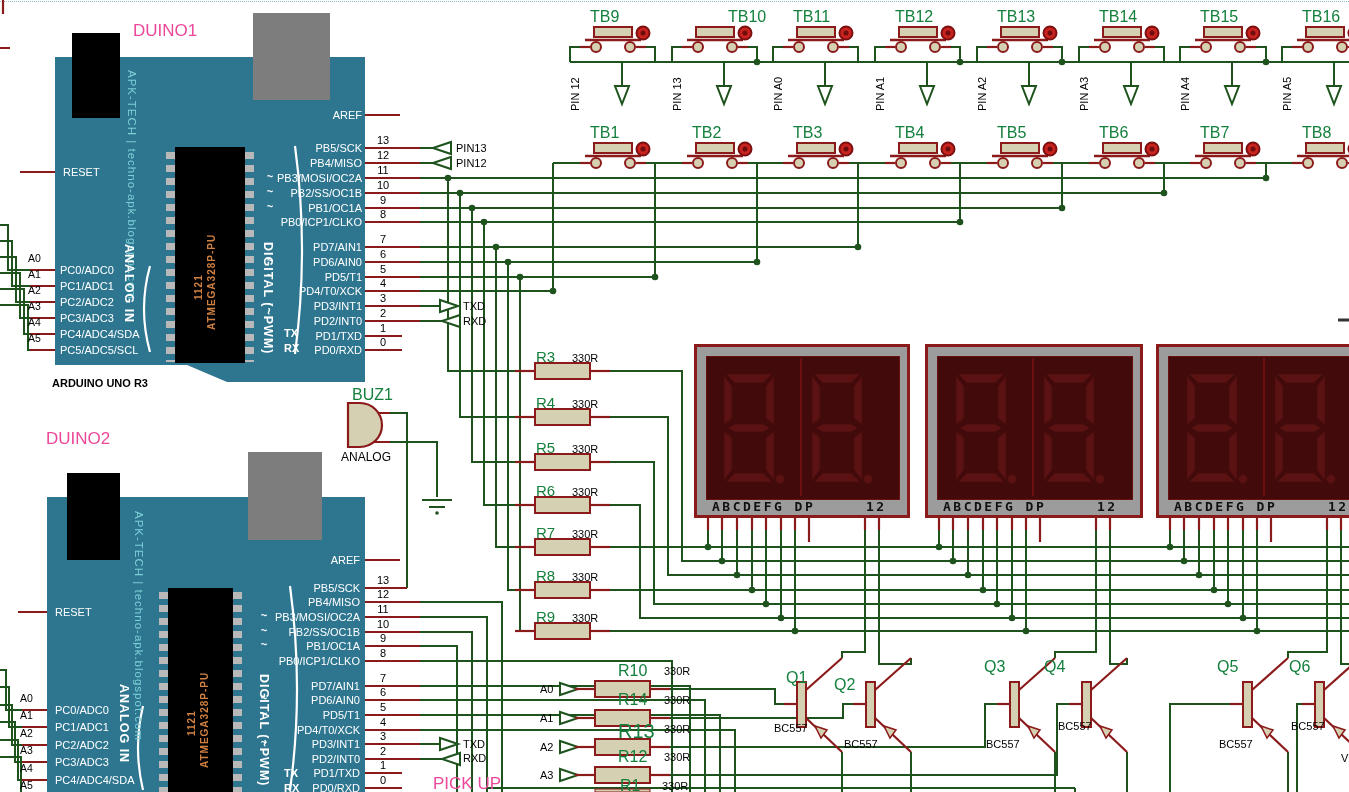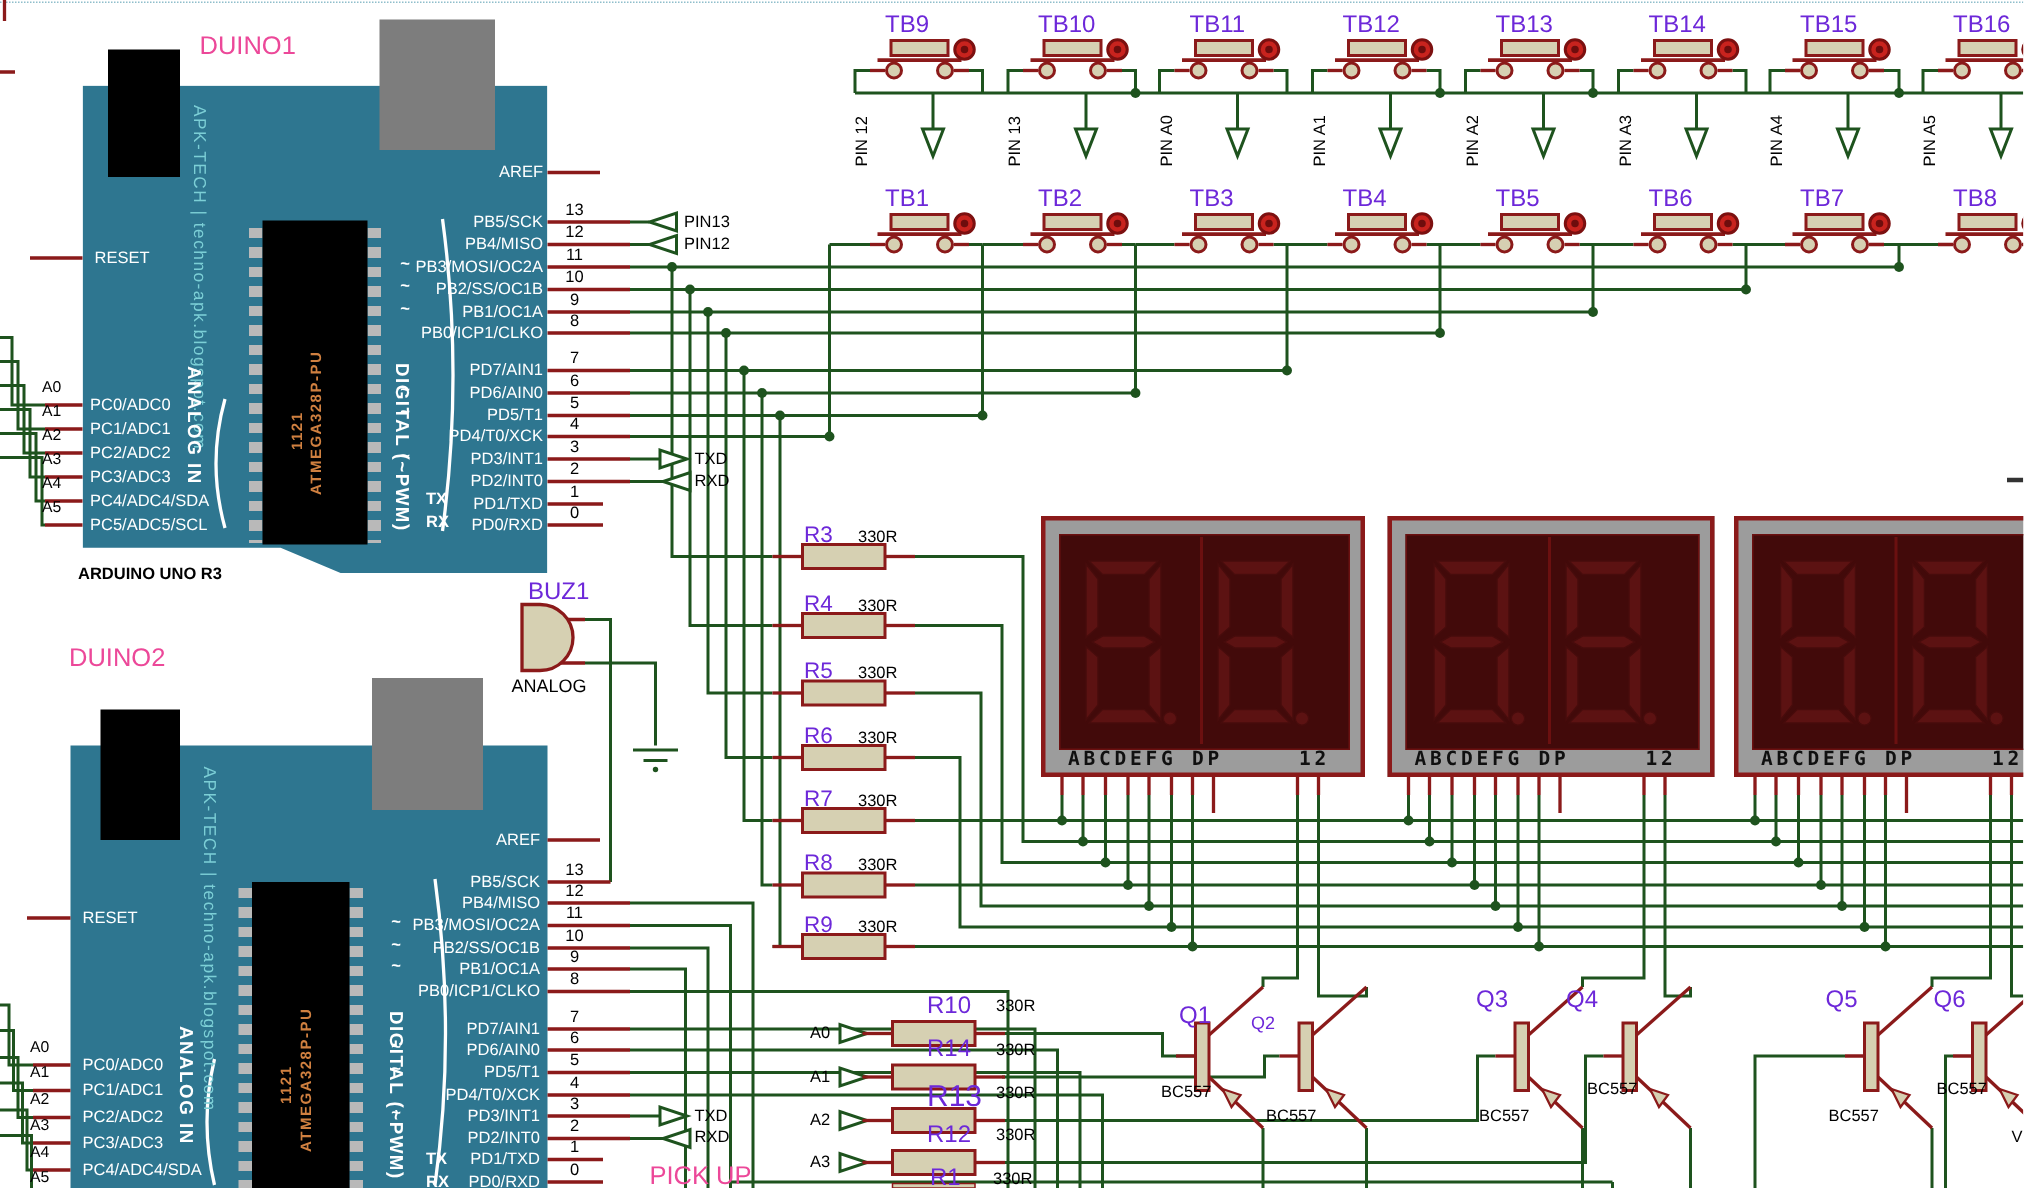--- a/index.html
+++ b/index.html
@@ -1,21 +1,21 @@
 <!DOCTYPE html>
 <html><head>
 <meta charset="utf-8">
 <style>
   html,body{margin:0;padding:0;background:#fff}
   #stage{position:relative;width:1349px;height:792px;overflow:hidden;background:#fff;
          font-family:"Liberation Sans",sans-serif}
   .a{position:absolute}
   .t{font-size:11px;line-height:1.1;color:#000;white-space:nowrap}
   .t10{font-size:10.5px;line-height:1.1;color:#000;white-space:nowrap}
-  .ref{font-size:15px;line-height:1.1;color:#6d28d9;white-space:nowrap}
+  .ref{font-size:15px;line-height:1.1;color:#15803d;white-space:nowrap}
   .big{font-size:17px;line-height:1.1;color:#ec4899;white-space:nowrap}
   .w{color:#fff}
   .b{font-weight:bold}
   .num{width:30px;text-align:center}
   .name1{left:215px;width:147px;text-align:right}
   .name2{left:212px;width:148px;text-align:right}
   .til{width:16px;text-align:center;color:#fff;font-weight:bold}
   .vl{transform-origin:0 0;transform:rotate(-90deg);white-space:nowrap}
   .vd{writing-mode:vertical-rl;white-space:nowrap}
   .board{background:#2e7690}
@@ -358,21 +358,21 @@
   <div class="a t10 z3" style="left:20px;top:710px">A1</div>
   <div class="a t10 z3" style="left:20px;top:728px">A2</div>
   <div class="a t10 z3" style="left:20px;top:745px">A3</div>
   <div class="a t10 z3" style="left:20px;top:763px">A4</div>
   <div class="a t10 z3" style="left:20px;top:780px">A5</div>
   <div class="a t z3" style="left:463px;top:738px">TXD</div>
   <div class="a t z3" style="left:463px;top:752px">RXD</div>
   <div class="a big z3" style="left:433px;top:775px">PICK UP</div>
 
   <div class="a ref z3" style="left:590px;top:8px;font-size:16px">TB9</div>
-  <div class="a ref z3" style="left:692px;top:8px;font-size:16px">TB10</div>
+  <div class="a ref z3" style="left:728px;top:8px;font-size:16px">TB10</div>
   <div class="a ref z3" style="left:793px;top:8px;font-size:16px">TB11</div>
   <div class="a ref z3" style="left:895px;top:8px;font-size:16px">TB12</div>
   <div class="a ref z3" style="left:997px;top:8px;font-size:16px">TB13</div>
   <div class="a ref z3" style="left:1099px;top:8px;font-size:16px">TB14</div>
   <div class="a ref z3" style="left:1200px;top:8px;font-size:16px">TB15</div>
   <div class="a ref z3" style="left:1302px;top:8px;font-size:16px">TB16</div>
   <div class="a t vl z3" style="left:569px;top:111px">PIN 12</div>
   <div class="a t vl z3" style="left:671px;top:111px">PIN 13</div>
   <div class="a t vl z3" style="left:772px;top:111px">PIN A0</div>
   <div class="a t vl z3" style="left:874px;top:111px">PIN A1</div>
@@ -413,21 +413,21 @@
   <div class="a t z3" style="left:664px;top:751px">330R</div>
   <div class="a t z3" style="left:540px;top:683px">A0</div>
   <div class="a t z3" style="left:540px;top:712px">A1</div>
   <div class="a t z3" style="left:540px;top:741px">A2</div>
   <div class="a t z3" style="left:540px;top:769px">A3</div>
   <div class="a ref z3" style="left:620px;top:777px;font-size:16px">R1</div>
   <div class="a t z3" style="left:662px;top:780px">330R</div>
 
   <div class="a ref z3" style="left:786px;top:669px;font-size:16px">Q1</div>
   <div class="a t z3" style="left:774px;top:722px">BC557</div>
-  <div class="a ref z3" style="left:834px;top:676px;font-size:12px">Q2</div>
+  <div class="a ref z3" style="left:834px;top:676px;font-size:16px">Q2</div>
   <div class="a t z3" style="left:844px;top:738px">BC557</div>
   <div class="a ref z3" style="left:984px;top:658px;font-size:16px">Q3</div>
   <div class="a t z3" style="left:986px;top:738px">BC557</div>
   <div class="a ref z3" style="left:1044px;top:658px;font-size:16px">Q4</div>
   <div class="a t z3" style="left:1058px;top:720px">BC557</div>
   <div class="a ref z3" style="left:1217px;top:658px;font-size:16px">Q5</div>
   <div class="a t z3" style="left:1219px;top:738px">BC557</div>
   <div class="a ref z3" style="left:1289px;top:658px;font-size:16px">Q6</div>
   <div class="a t z3" style="left:1291px;top:720px">BC557</div>
 

